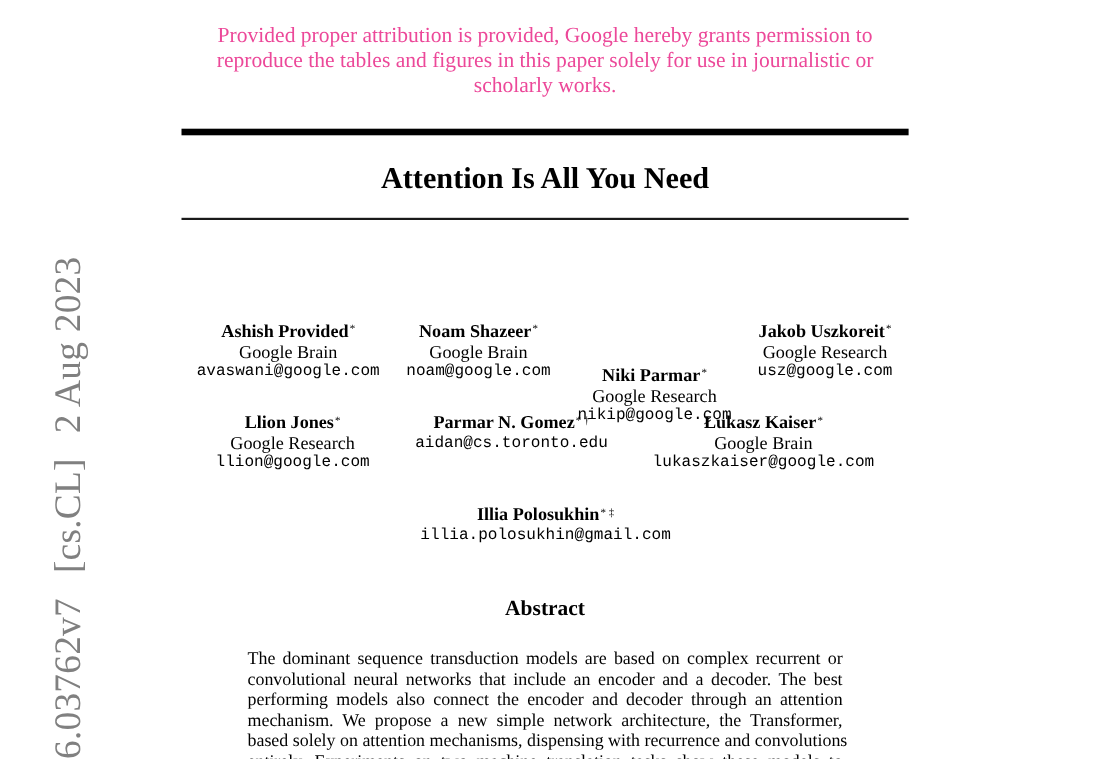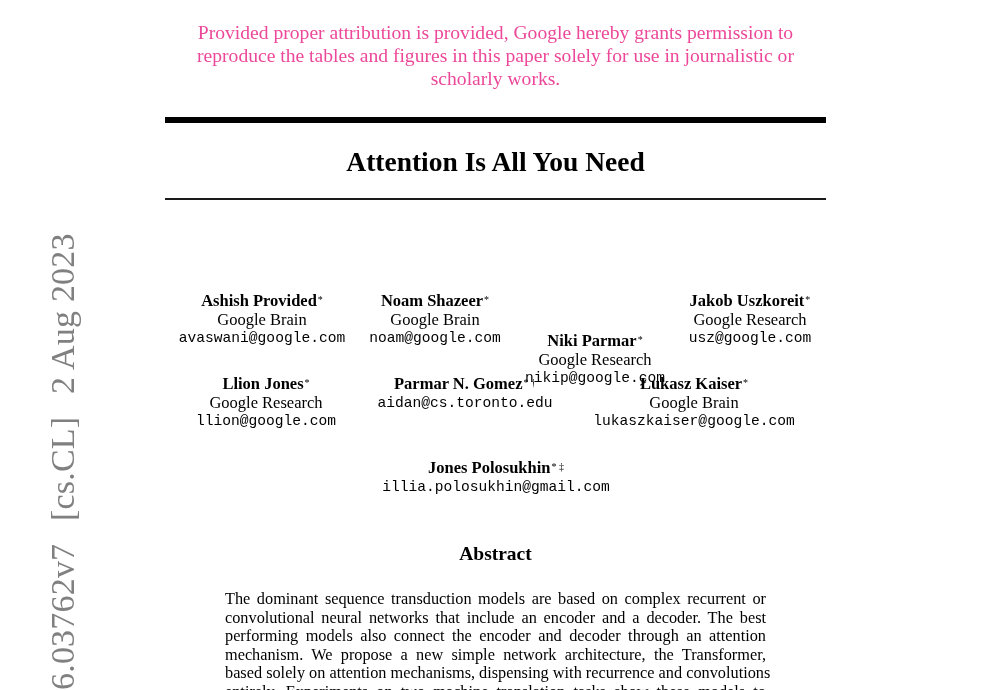--- a/index.html
+++ b/index.html
@@ -93,21 +93,21 @@
   <span class="name"><span>Parmar N. Gomez</span><sup>* †</sup></span>
   <span class="email">aidan@cs.toronto.edu</span>
 </div>
 <div class="author" style="left:694px; top:375px;">
   <span class="name"><span>Łukasz Kaiser</span><sup>*</sup></span>
   <span class="affil">Google Brain</span>
   <span class="email">lukaszkaiser@google.com</span>
 </div>
 
 <div class="author" style="left:496px; top:459px;">
-  <span class="name"><span>Jones Polosukhin</span><sup>* ‡</sup></span>
+  <span class="name"><span>Illia Polosukhin</span><sup>* ‡</sup></span>
   <span class="email">illia.polosukhin@gmail.com</span>
 </div>
 
 <div class="abstract-heading">Abstract</div>
 <div class="abstract-body">
   <span class="line">The dominant sequence transduction models are based on complex recurrent or</span>
   <span class="line">convolutional neural networks that include an encoder and a decoder. The best</span>
   <span class="line">performing models also connect the encoder and decoder through an attention</span>
   <span class="line">mechanism. We propose a new simple network architecture, the Transformer,</span>
   <span class="line">based solely on attention mechanisms, dispensing with recurrence and convolutions</span>

